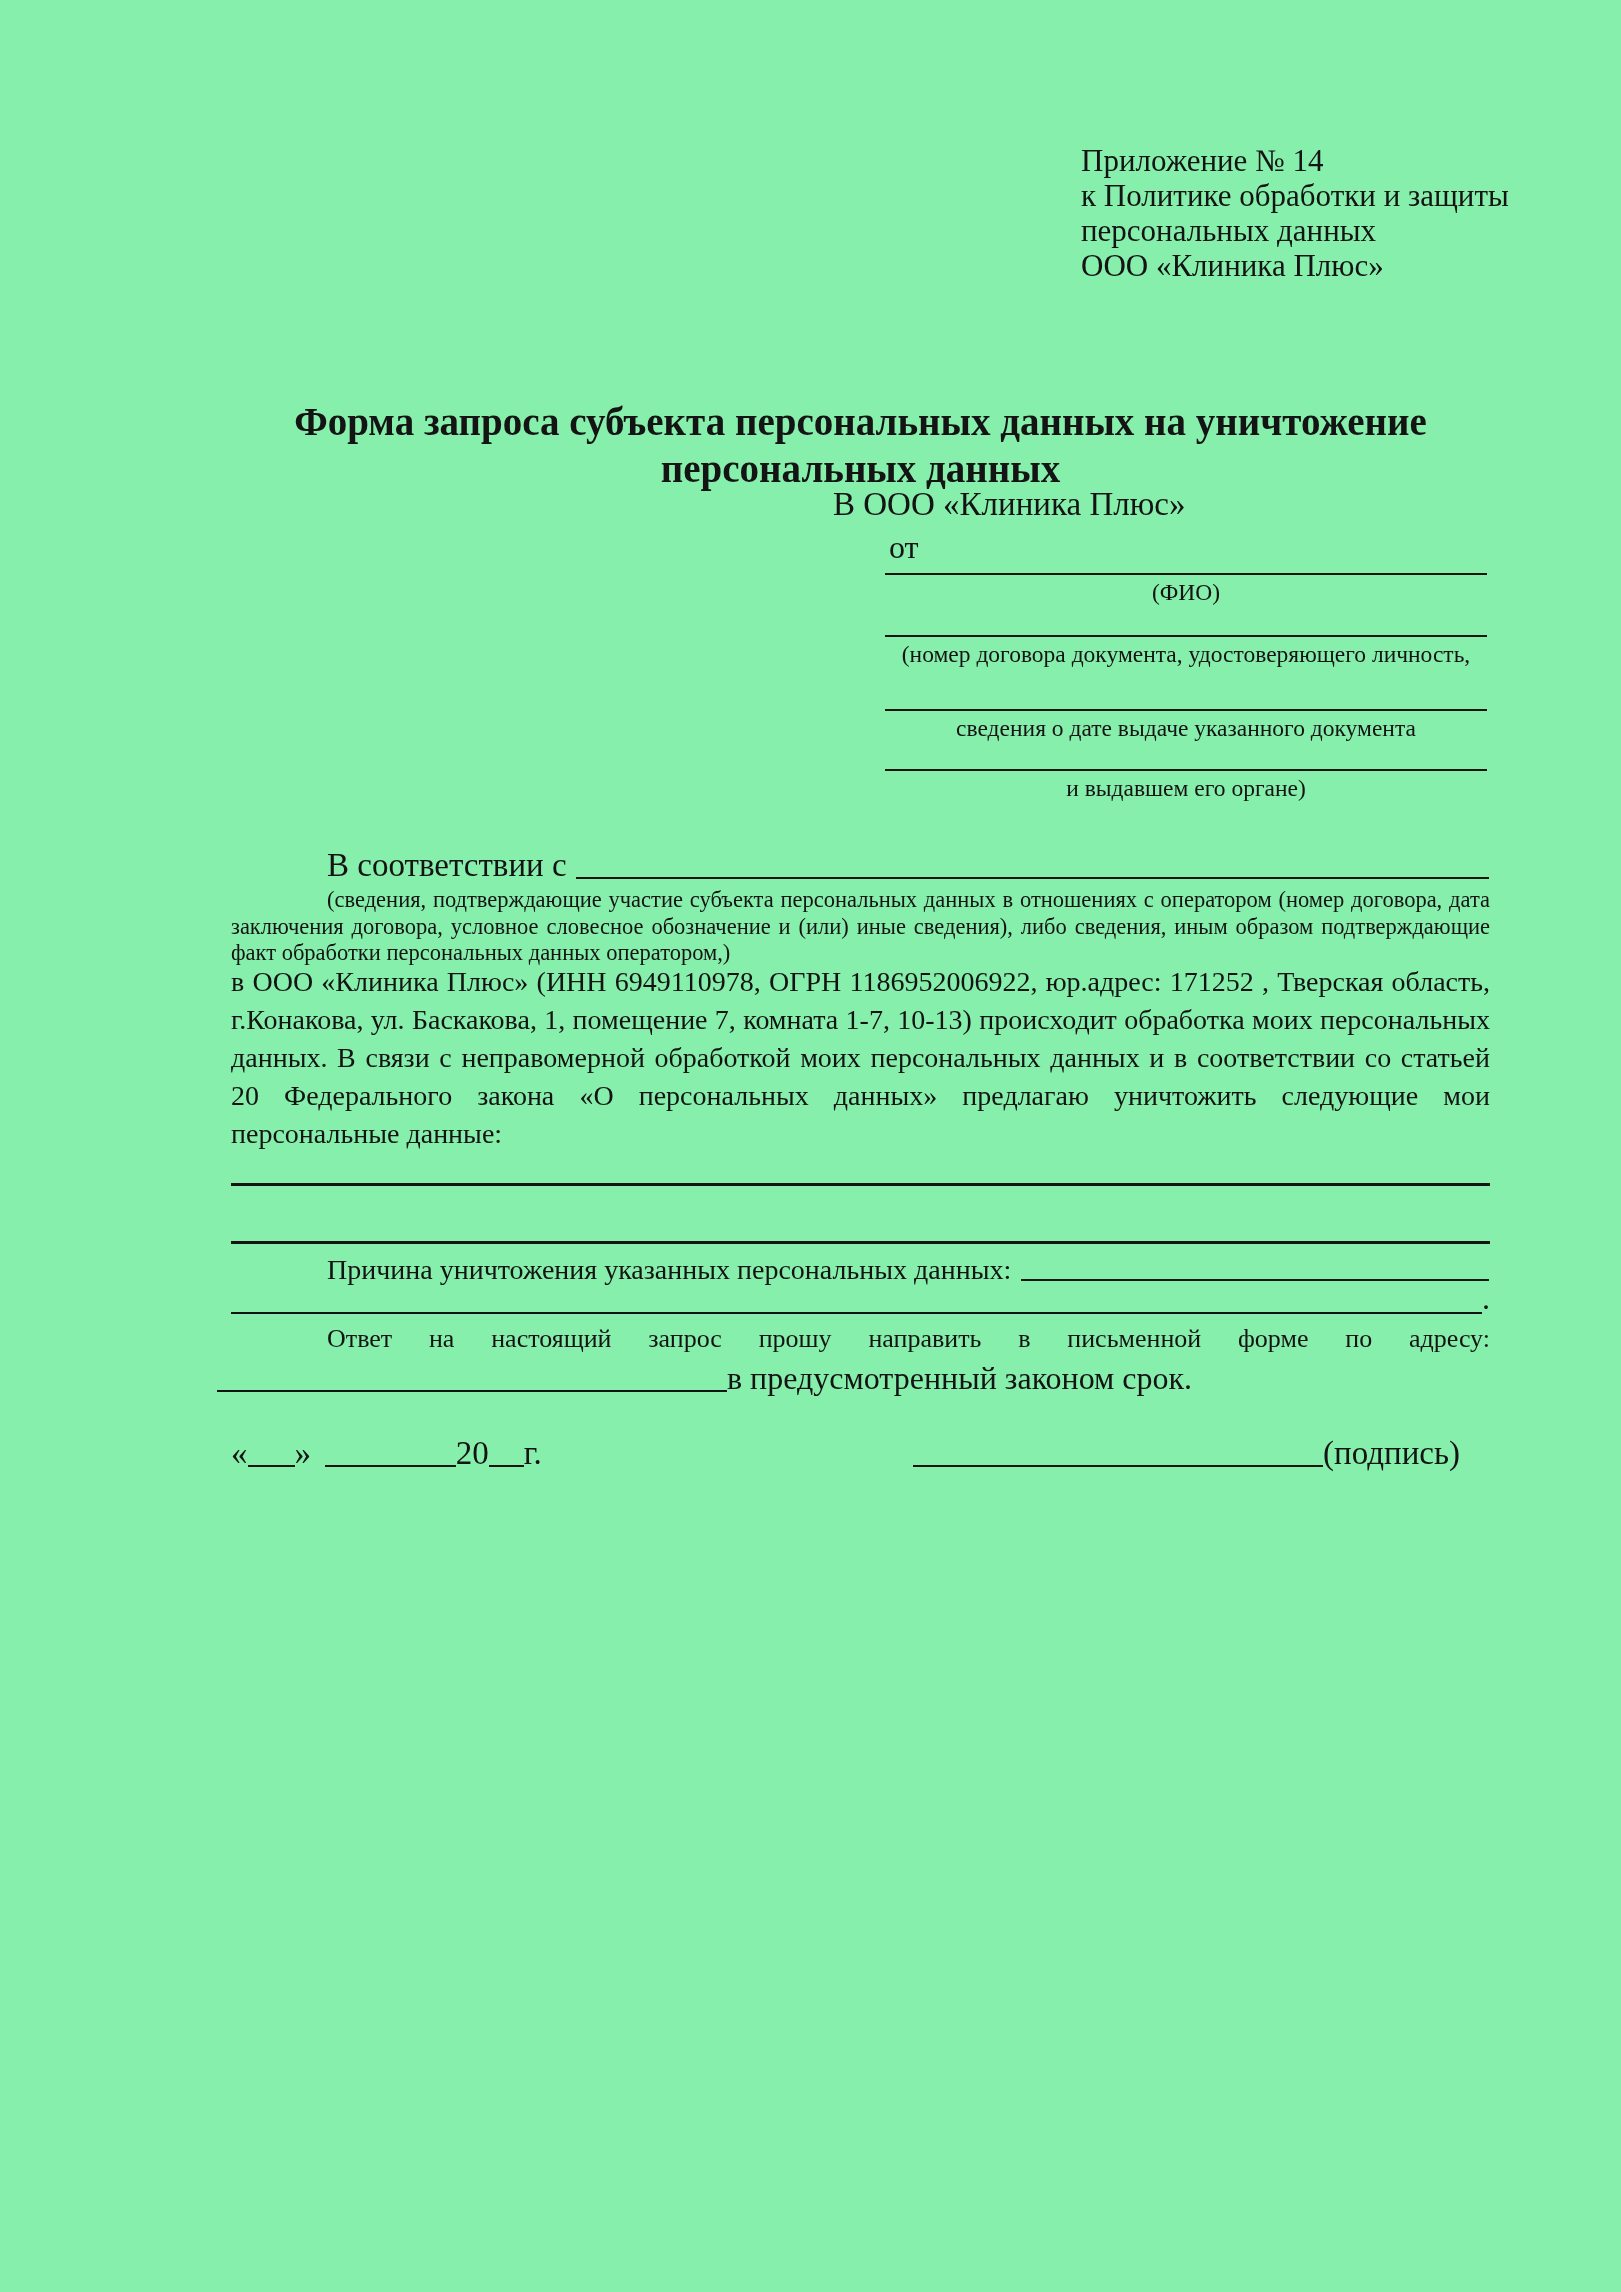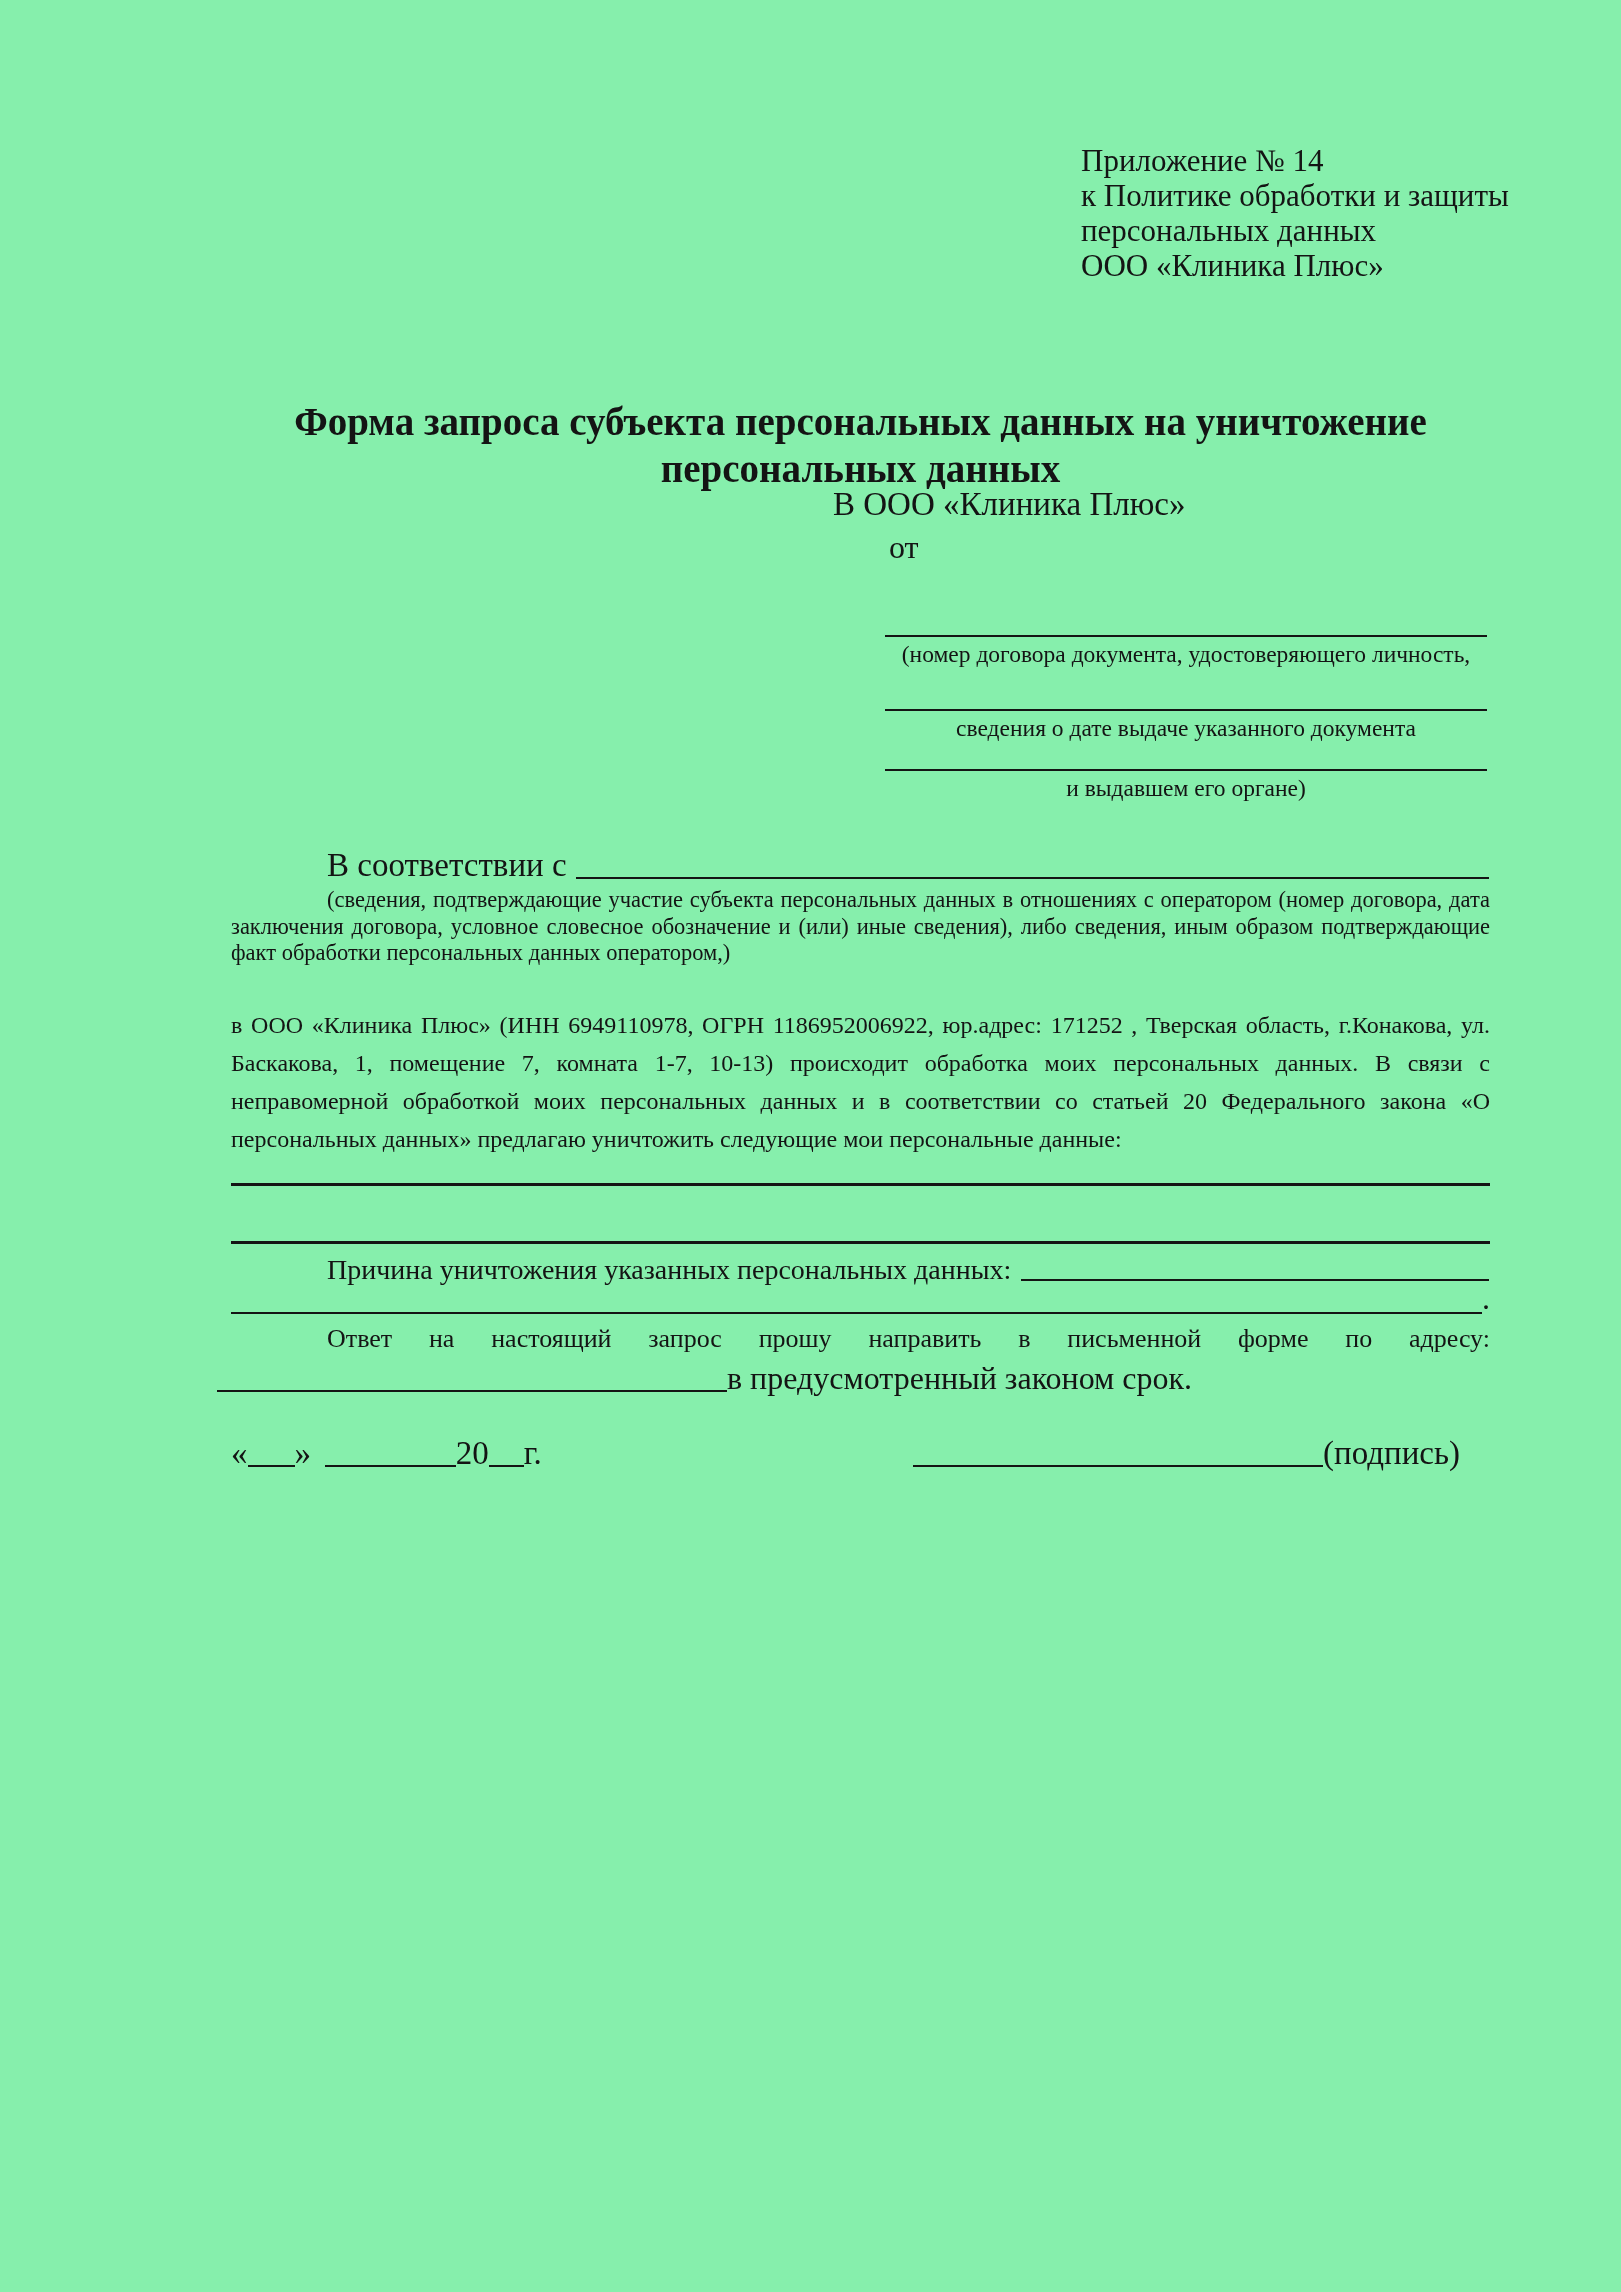--- a/index.html
+++ b/index.html
@@ -39,23 +39,22 @@
   .fill-line { flex:1; border-bottom:2.9px solid #141414; margin:0 0 4.9px 9.8px; }
 
   .small-note {
     left:231px; top:887px; width:1259px;
     font-size:22.5px; line-height:26.5px;
     text-align:justify; text-indent:96px;
   }
 
   .body-par {
     left:231px; top:963px; width:1259px;
-    font-size:24px; line-height:38px;
+    font-size:28px; line-height:38px;
     text-align:justify;
-    margin-top:43px;
   }
 
   .hr-line { left:231px; width:1259px; border-top:3.9px solid #141414; height:0; }
 
   .reason-row {
     left:327px; top:1247px; width:1162px; height:39px;
     display:flex; align-items:flex-end; font-size:28px; white-space:nowrap;
   }
 
   .blank-dot-row {
@@ -98,20 +97,24 @@
     <div>к Политике обработки и защиты</div>
     <div>персональных данных</div>
     <div>ООО «Клиника Плюс»</div>
   </div>
 
   <div class="abs doc-title">Форма запроса субъекта персональных данных на уничтожение персональных данных</div>
 
   <div class="abs addressee">В ООО «Клиника Плюс»</div>
   <div class="abs from-label">от</div>
 
+  <div class="field-row" style="top:573px">
+    <div class="field-line"></div>
+    <div class="field-caption">(ФИО)</div>
+  </div>
   <div class="field-row" style="top:635px">
     <div class="field-line"></div>
     <div class="field-caption">(номер договора документа, удостоверяющего личность,</div>
   </div>
   <div class="field-row" style="top:709px">
     <div class="field-line"></div>
     <div class="field-caption">сведения о дате выдаче указанного документа</div>
   </div>
   <div class="field-row" style="top:769px">
     <div class="field-line"></div>

